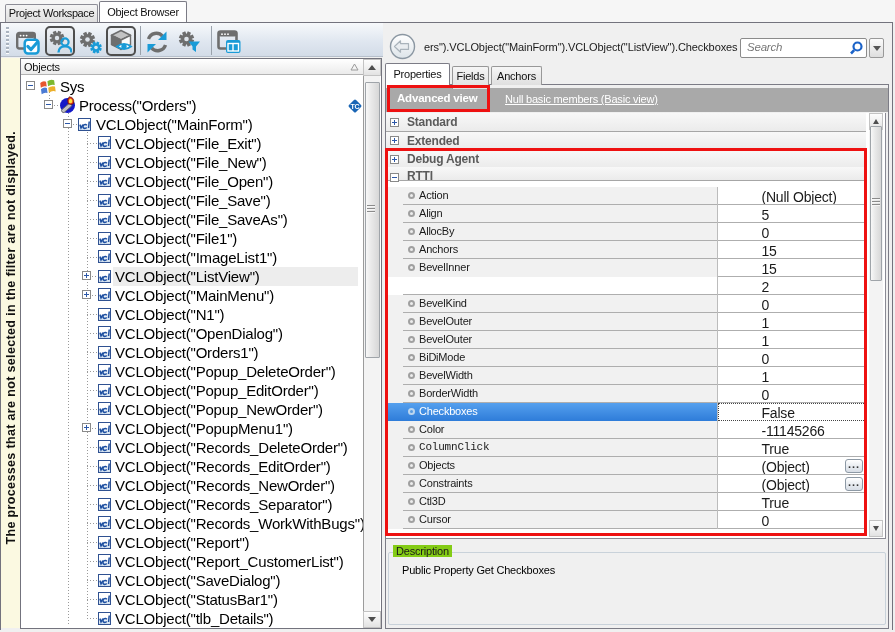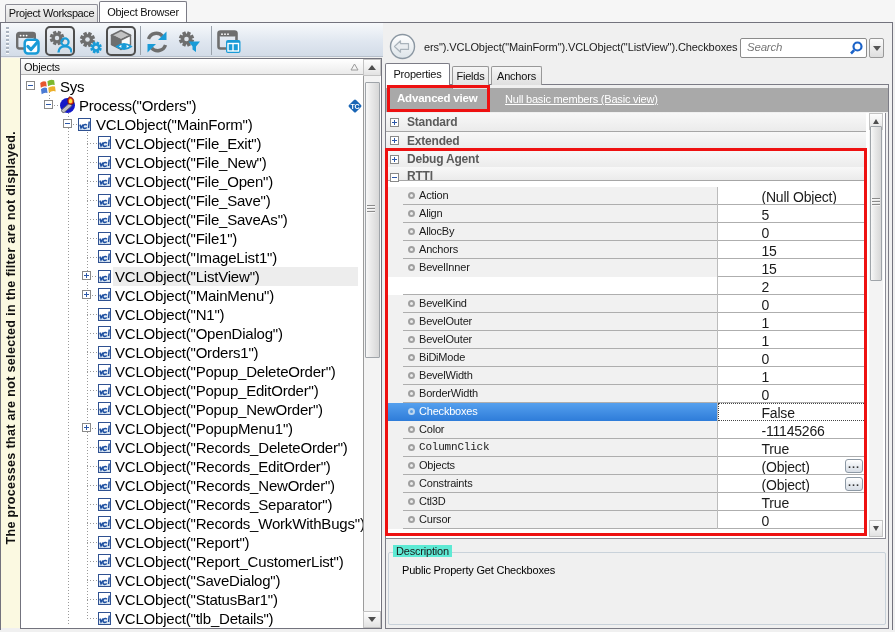--- a/index.html
+++ b/index.html
@@ -693,13 +693,13 @@
 <div class="abs" style="left:717px;top:187px;width:1px;height:342px;background:#bcbcbc;"></div>
 <div class="sb" style="left:869px;top:113px;width:14px;height:424px;"></div>
 <div class="sbtn" style="left:869px;top:113px;width:14px;height:17px;"></div>
 <div class="arr" style="left:872.5px;top:119px;border-left:3.5px solid transparent;border-right:3.5px solid transparent;border-bottom:5px solid #4f4f4f;"></div>
 <div class="sbtn" style="left:869px;top:520px;width:14px;height:17px;"></div>
 <div class="arr" style="left:872.5px;top:526px;border-left:3.5px solid transparent;border-right:3.5px solid transparent;border-top:5px solid #4f4f4f;"></div>
 <div class="sthumb" style="left:870px;top:126px;width:12px;height:155px;"></div>
 <div class="grip" style="left:876px;top:198px;"></div>
 <div class="abs" style="left:385px;top:148px;width:482px;height:388px;border:3px solid #ee1111;z-index:6;"></div>
 <div class="abs" style="left:388px;top:552px;width:498px;height:73px;border:1px solid #c9d2da;border-radius:2px;"></div>
-<div class="abs" style="left:393px;top:545px;background:#5eead4;padding:0 3px;font-size:11px;color:#1a1a1a;">Description</div>
+<div class="abs" style="left:393px;top:545px;background:#84cc16;padding:0 3px;font-size:11px;color:#1a1a1a;">Description</div>
 <div class="abs" style="left:402px;top:564px;font-size:11px;color:#000;">Public Property Get Checkboxes</div>
 </body></html>

